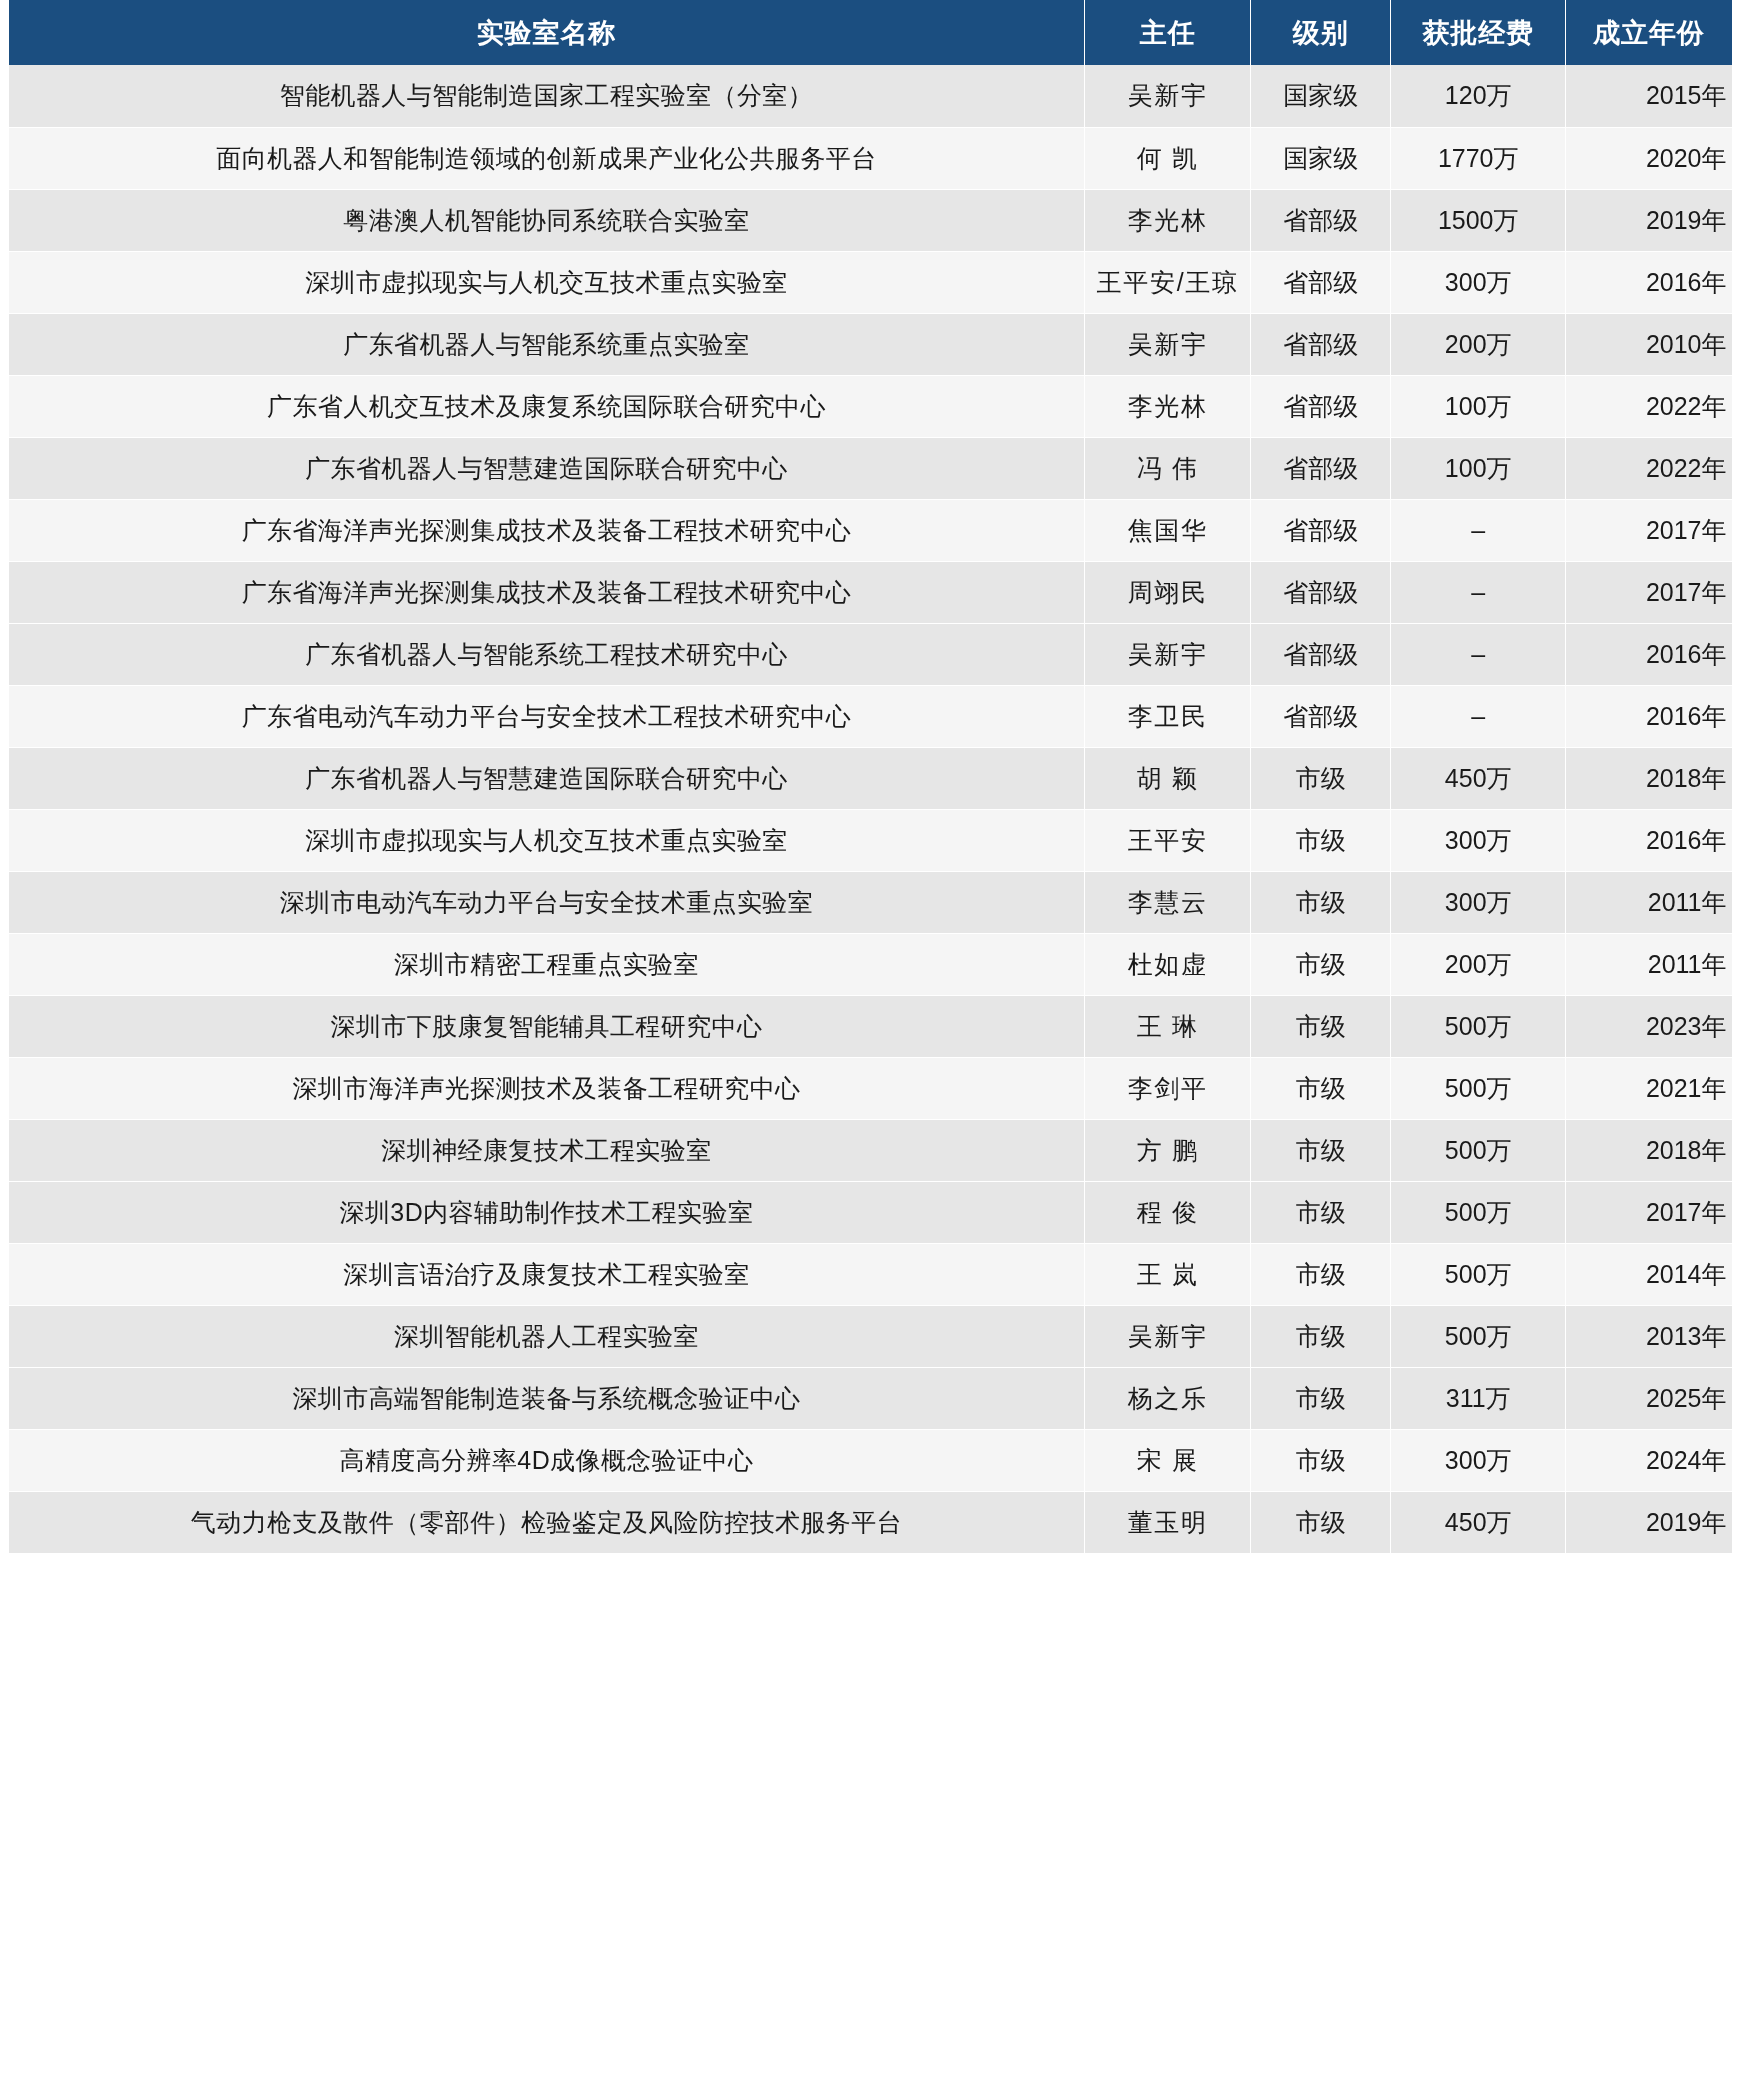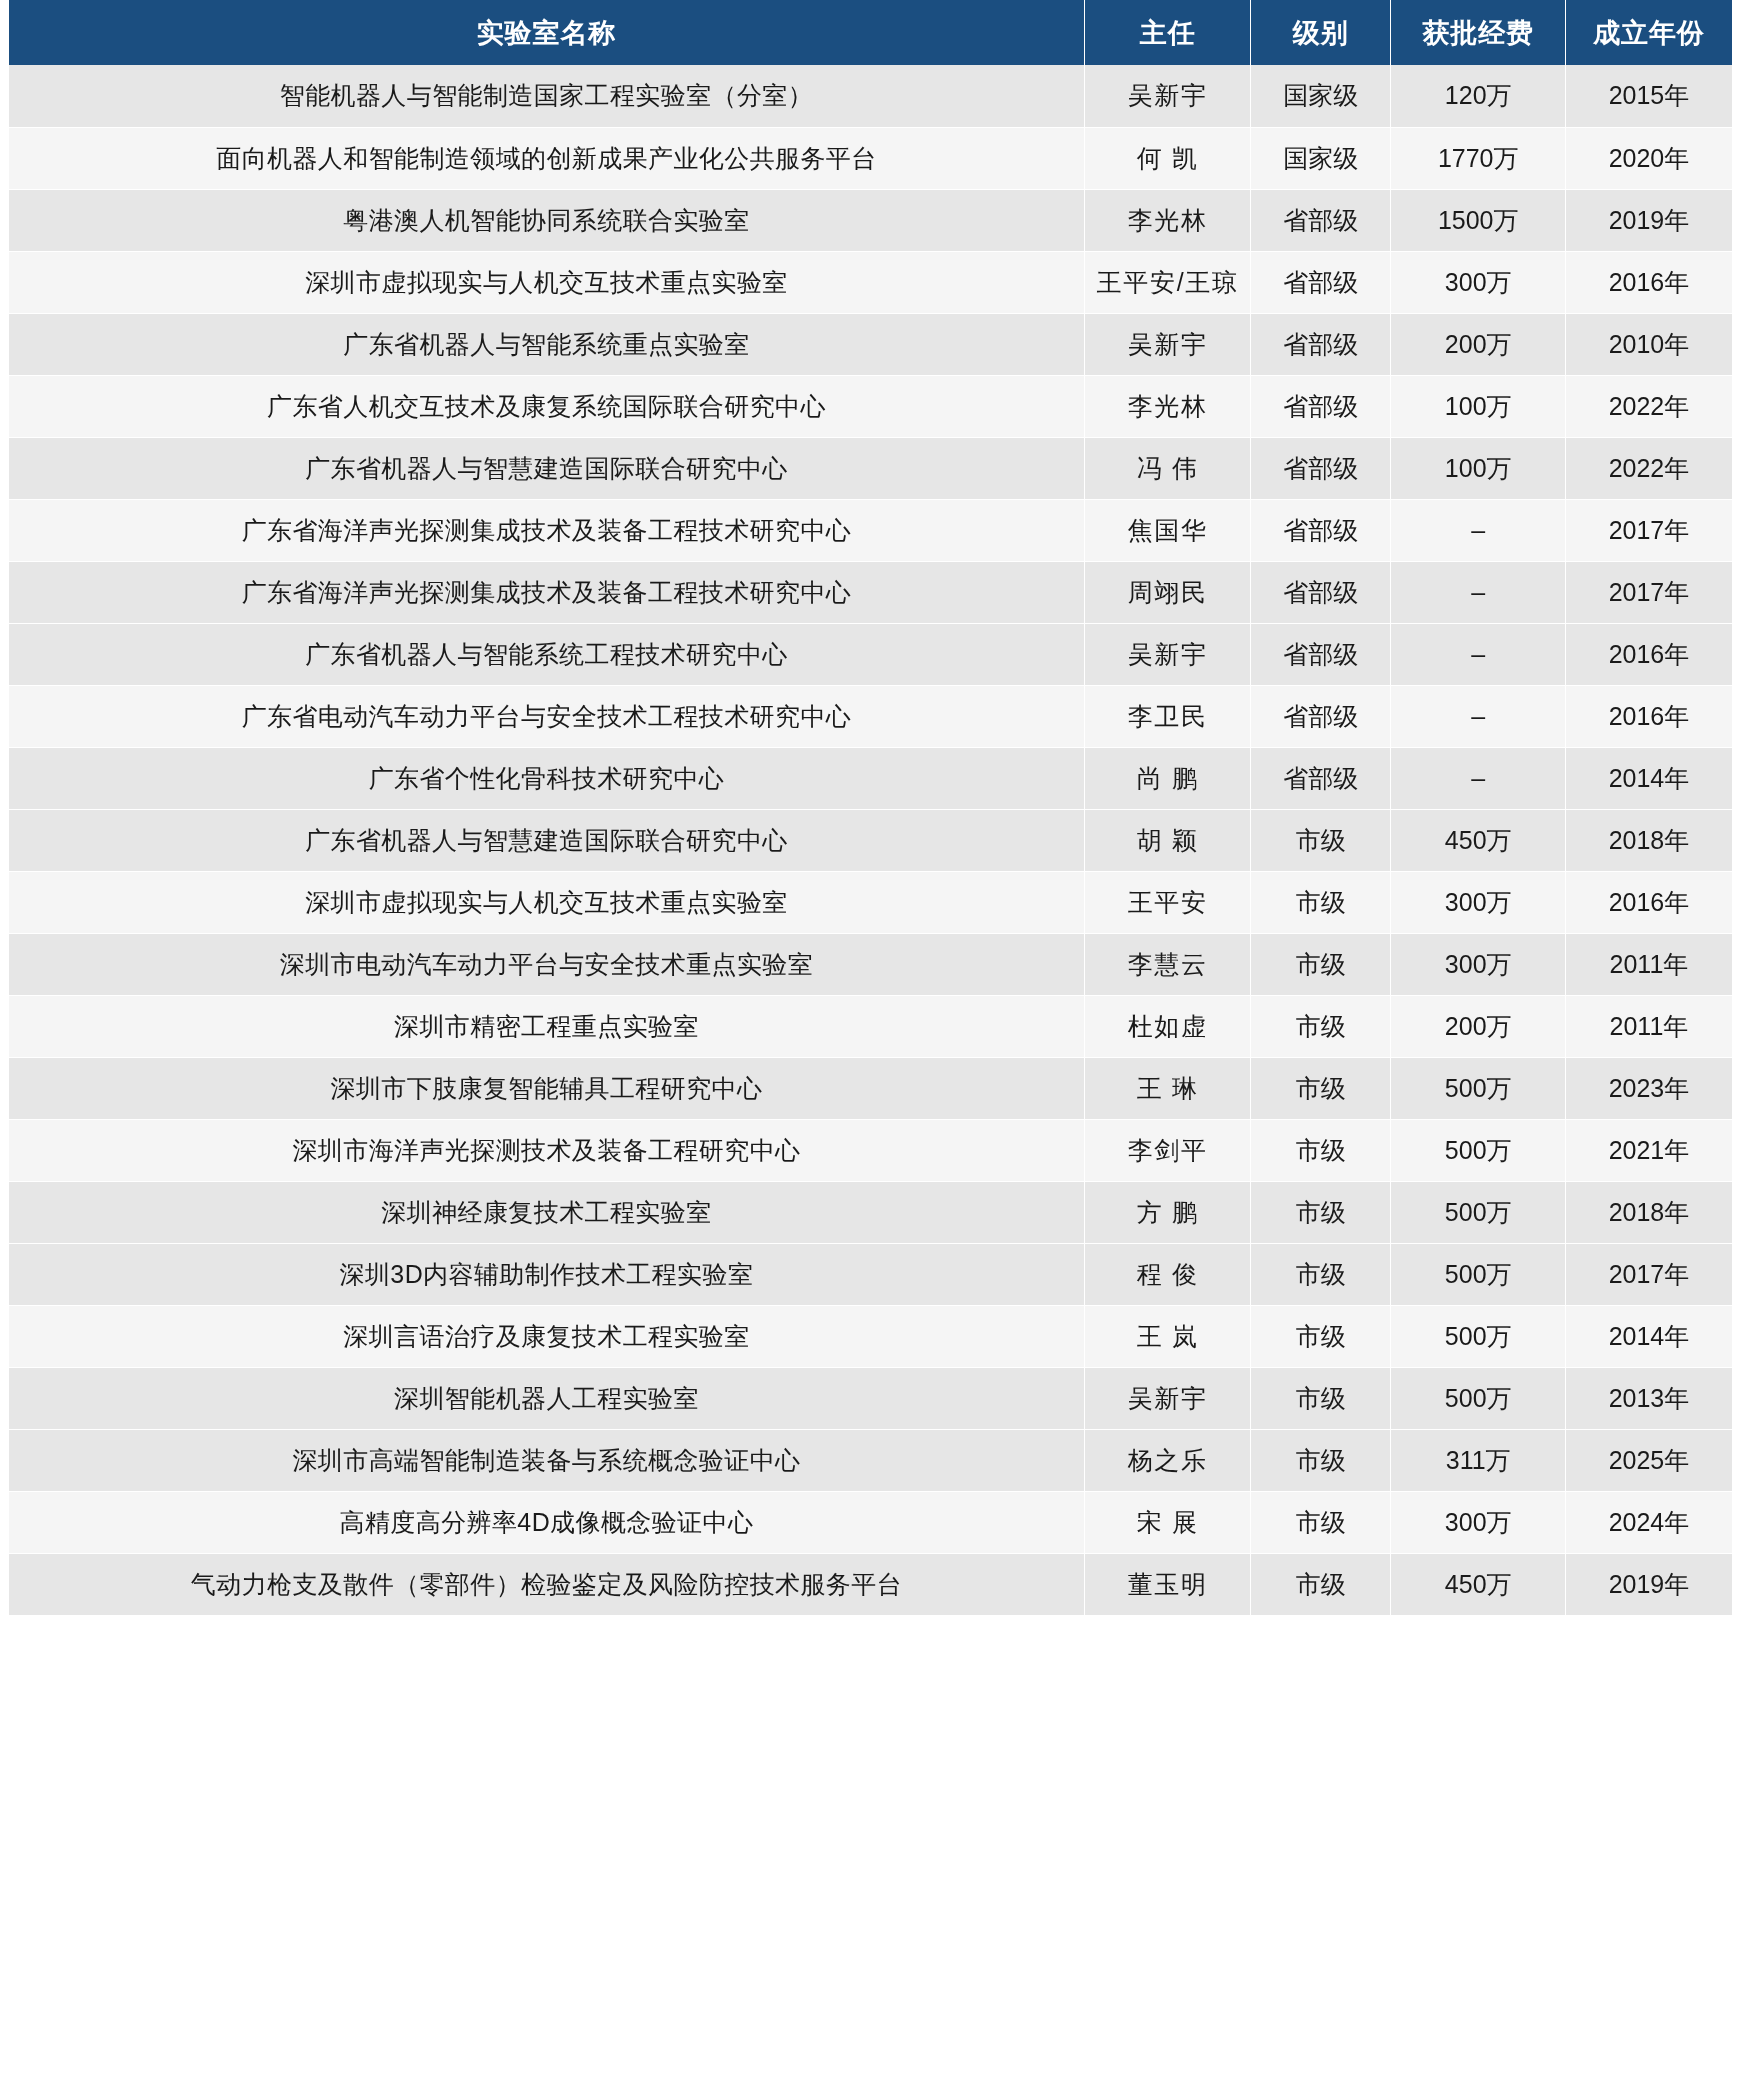--- a/index.html
+++ b/index.html
@@ -47,21 +47,21 @@
     height: 62px;
     text-align: center;
     vertical-align: middle;
     border-right: 1.7px solid #ffffff;
     border-bottom: 0.9px solid #ffffff;
     padding: 0 5.2px;
     box-sizing: border-box;
     white-space: nowrap;
     overflow: hidden;
   }
-  tbody td:last-child { border-right: none; }
+  tbody td:last-child { border-right: none; text-align: right; }
 
   tbody tr.odd td  { background: #e6e6e6; }
   tbody tr.even td { background: #f5f5f5; }
 
   tbody td.name-cell { letter-spacing: 0.4px; }
   tbody td.head-cell { letter-spacing: 1.7px; }
 </style>
 </head>
 <body>
 
@@ -155,27 +155,20 @@
           <td>2016年</td>
         </tr>
         <tr class="even">
           <td class="name-cell">广东省电动汽车动力平台与安全技术工程技术研究中心</td>
           <td class="head-cell">李卫民</td>
           <td>省部级</td>
           <td>–</td>
           <td>2016年</td>
         </tr>
         <tr class="odd">
-          <td class="name-cell">广东省个性化骨科技术研究中心</td>
-          <td class="head-cell">尚 鹏</td>
-          <td>省部级</td>
-          <td>–</td>
-          <td>2014年</td>
-        </tr>
-        <tr class="odd">
           <td class="name-cell">广东省机器人与智慧建造国际联合研究中心</td>
           <td class="head-cell">胡 颖</td>
           <td>市级</td>
           <td>450万</td>
           <td>2018年</td>
         </tr>
         <tr class="even">
           <td class="name-cell">深圳市虚拟现实与人机交互技术重点实验室</td>
           <td class="head-cell">王平安</td>
           <td>市级</td>

